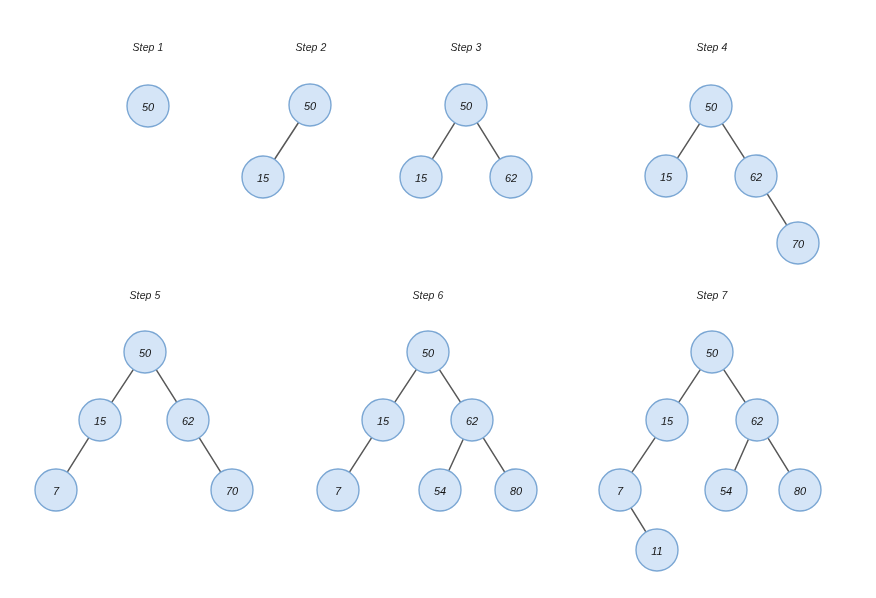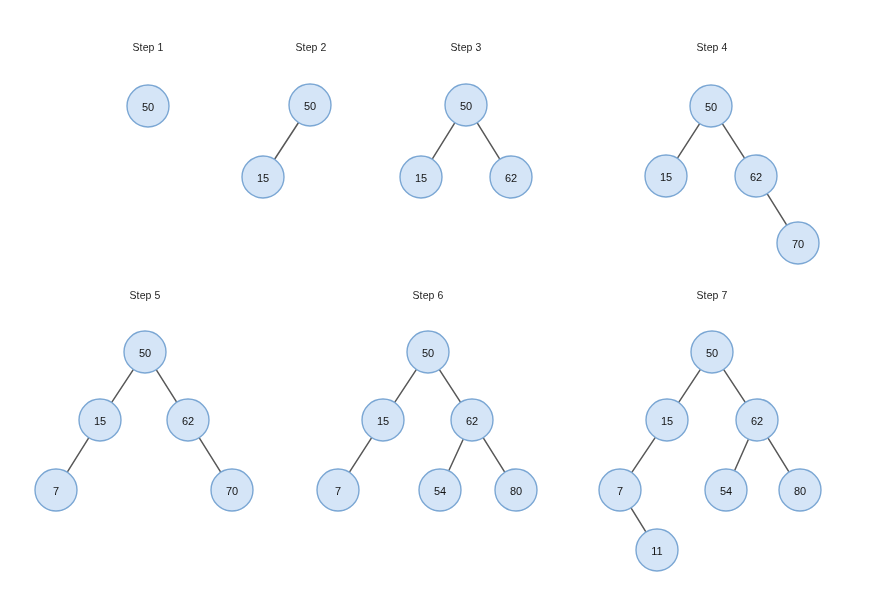--- a/index.html
+++ b/index.html
@@ -15,20 +15,21 @@
     overflow: hidden;
     font-family: "Liberation Sans", "DejaVu Sans", sans-serif;
     color: #1a1a1a;
   }
   #diagram-root {
     position: absolute;
     left: 0;
     top: 0;
     width: 876px;
     height: 598px;
+    font-style: italic;
   }
   svg.bst-canvas {
     display: block;
     width: 876px;
     height: 598px;
     background: #ffffff;
   }
   .step-title {
     font-family: "Liberation Sans", "DejaVu Sans", sans-serif;
     font-size: 10.5px;

